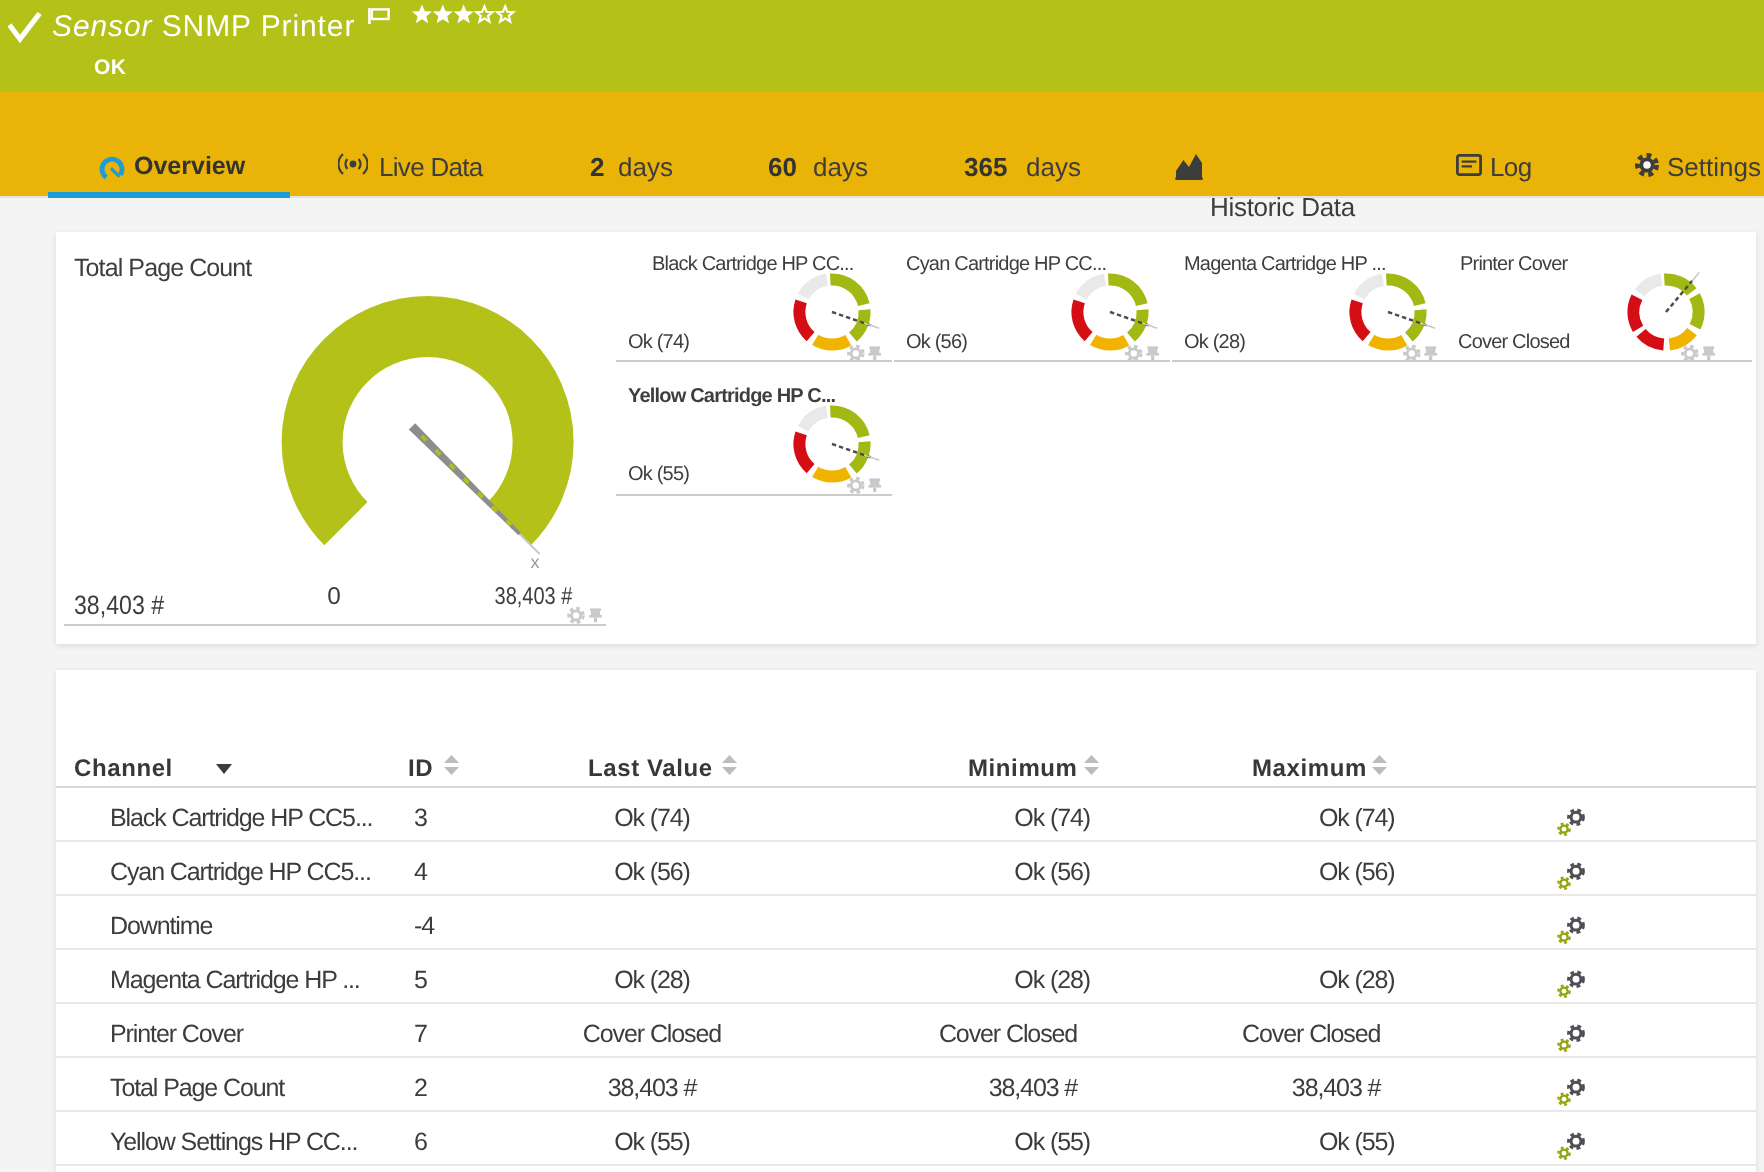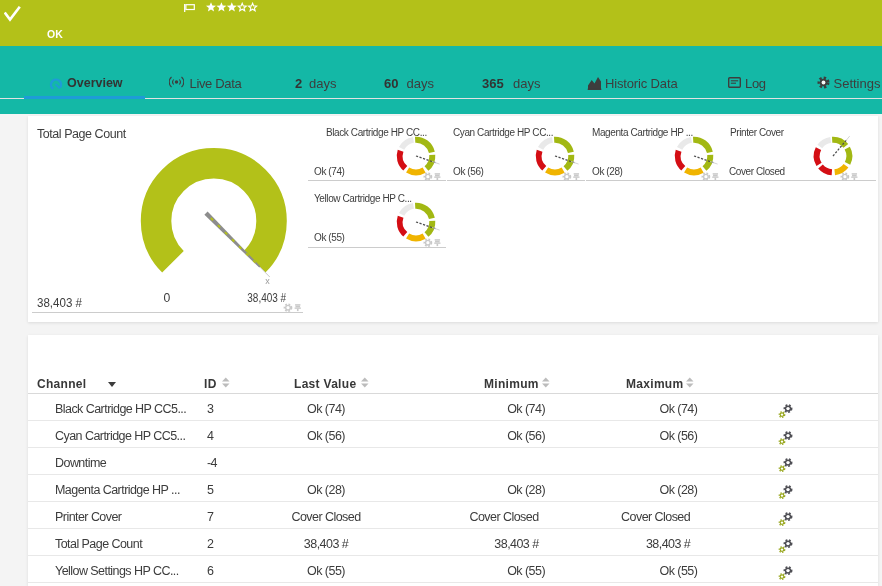--- a/index.html
+++ b/index.html
@@ -5,21 +5,21 @@
 * { margin:0; padding:0; box-sizing:border-box; }
 html,body { width:882px; height:586px; overflow:hidden; background:#f4f4f4;
   font-family:"Liberation Sans", sans-serif; }
 .abs { position:absolute; }
 
 #topbar { position:absolute; left:0; top:0; width:882px; height:46px; background:#b3c119; }
 #topbar .title { position:absolute; left:26px; top:4.5px; color:#fff; font-size:15px; letter-spacing:0.45px; white-space:nowrap; }
 #topbar .title i { font-style:italic; }
 #topbar .ok { position:absolute; left:47px; top:28px; color:#fff; font-size:10.5px; font-weight:bold; letter-spacing:0.2px; }
 
-#tabbar { position:absolute; left:0; top:46px; width:882px; height:68px; background:#14b8a6; }
+#tabbar { position:absolute; left:0; top:46px; width:882px; height:53px; background:#eab308; }
 #tabbar .grayline { position:absolute; left:0; top:52px; width:882px; height:1px; background:#e2e2e2; }
 #tabbar .bluebar { position:absolute; left:24px; top:50px; width:121px; height:3px; background:#1e9cd7; }
 .tab { position:absolute; top:30px; font-size:13px; color:#3d3d3d; white-space:nowrap; }
 
 .panel { position:absolute; background:#fff; box-shadow:0 1px 3px rgba(0,0,0,0.10); }
 #panel1 { left:28px; top:116px; width:850px; height:206px; }
 #panel2 { left:28px; top:335px; width:850px; height:251px; }
 
 .gtitle { position:absolute; font-size:10px; color:#3e3e3e; white-space:nowrap; letter-spacing:-0.4px;}
 .gvalue { position:absolute; font-size:10px; color:#3e3e3e; white-space:nowrap; letter-spacing:-0.4px;}
@@ -28,20 +28,21 @@
 .th { position:absolute; font-size:12px; font-weight:bold; color:#383838; white-space:nowrap; letter-spacing:0.3px; }
 .td { position:absolute; font-size:12.5px; color:#3c3c3c; white-space:nowrap; letter-spacing:-0.55px; }
 .rowline { position:absolute; left:0; width:850px; height:1px; background:#e8e8e8; }
 </style>
 </head>
 <body>
 <div id="topbar">
   <svg class="abs" style="left:4px;top:6px" width="18" height="16" viewBox="0 0 18 16">
     <polyline points="1.5,7.5 6,13.5 15,1.8" fill="none" stroke="#ffffff" stroke-width="2.6" stroke-linecap="square"></polyline>
   </svg>
+  <div class="title"><i>Sensor</i> SNMP Printer</div>
   <svg class="abs" style="left:184px;top:3.5px" width="12" height="8" viewBox="0 0 12 8">
     <line x1="0.7" y1="0" x2="0.7" y2="8" stroke="#fff" stroke-width="1.3"></line>
     <rect x="1.9" y="0.7" width="8.4" height="4.8" fill="none" stroke="#fff" stroke-width="1.2"></rect>
   </svg>
   <svg class="abs" style="left:206px;top:2px" width="54" height="11" viewBox="0 0 54 11">
     <g fill="#ffffff">
       <path id="star" d="M5 0.2 L6.4 3.6 L10 3.8 L7.2 6.1 L8.1 9.6 L5 7.6 L1.9 9.6 L2.8 6.1 L0 3.8 L3.6 3.6 Z"></path>
       <use href="#star" x="10.4"></use>
       <use href="#star" x="20.8"></use>
     </g>
@@ -75,21 +76,21 @@
   <div class="tab" style="left:309px;">days</div>
   <div class="tab" style="left:384px;font-weight:bold;color:#333;">60</div>
   <div class="tab" style="left:406.5px;">days</div>
   <div class="tab" style="left:482px;font-weight:bold;color:#333;">365</div>
   <div class="tab" style="left:513px;">days</div>
 
   <svg class="abs" style="left:587px;top:30px" width="15" height="14" viewBox="0 0 15 14">
     <path d="M1 13 L1 9.5 L4.7 4 L7.5 7.5 L11 1 L14 5.5 L14 13 Z" fill="#3d3d3d"></path>
     <line x1="0.7" y1="13.3" x2="14.3" y2="13.3" stroke="#3d3d3d" stroke-width="1.4"></line>
   </svg>
-  <div class="tab" style="left:605px;letter-spacing:-0.15px;">Historic Data</div>
+  <div class="tab" style="left:605px;letter-spacing:-0.15px;margin-top:20px;">Historic Data</div>
 
   <svg class="abs" style="left:728px;top:31px" width="13" height="11" viewBox="0 0 13 11">
     <rect x="0.7" y="0.7" width="11.6" height="9.6" rx="1" fill="none" stroke="#3d3d3d" stroke-width="1.4"></rect>
     <line x1="2.8" y1="3.8" x2="10.2" y2="3.8" stroke="#3d3d3d" stroke-width="1.1"></line>
     <line x1="2.8" y1="6.2" x2="8" y2="6.2" stroke="#3d3d3d" stroke-width="1.1"></line>
   </svg>
   <div class="tab" style="left:745px;letter-spacing:-0.3px;">Log</div>
 
   <svg class="abs" style="left:817px;top:30px" width="13" height="13" viewBox="0 0 13 13">
     <circle cx="6.5" cy="6.5" r="3.8" fill="#3d3d3d"></circle>
@@ -160,21 +161,21 @@
   <div class="gvalue" style="left:729px;top:166px;">Cover Closed</div>
   <div class="uline" style="left:724px;top:180px;width:152px;"></div>
   <svg class="abs" style="left:809px;top:132px" width="48" height="48">
       <use href="#gcover"></use>
     </svg>
   <svg class="abs" style="left:838px;top:171px" width="22" height="12" viewBox="0 0 22 12">
       <use href="#gearic" transform="translate(1.9,0.7)"></use>
       <use href="#pinic" transform="translate(13.2,2.2)"></use>
     </svg>
 
-  <div class="gtitle" style="left:314px;top:193px;">Yellow Cartridge HP C...</div>
+  <div class="gtitle" style="left:314px;top:193px;font-weight:bold;">Yellow Cartridge HP C...</div>
   <div class="gvalue" style="left:314px;top:232px;">Ok (55)</div>
   <div class="uline" style="left:308px;top:247px;width:138px;"></div>
   <svg class="abs" style="left:392px;top:198px" width="48" height="48">
       <use href="#gcart"></use>
     </svg>
   <svg class="abs" style="left:421px;top:237px" width="22" height="12" viewBox="0 0 22 12">
       <use href="#gearic" transform="translate(1.9,0.7)"></use>
       <use href="#pinic" transform="translate(13.2,2.2)"></use>
     </svg>
 </div>

